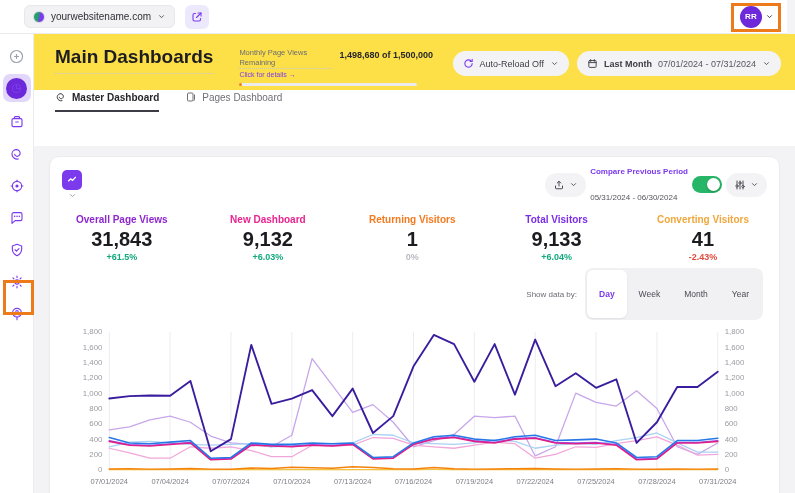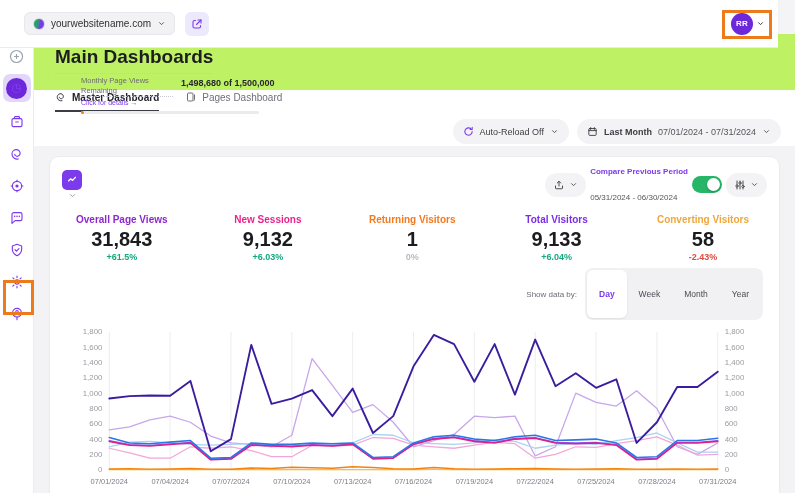--- a/index.html
+++ b/index.html
@@ -1,21 +1,21 @@
 <!DOCTYPE html>
 <html><head>
 <meta charset="utf-8">
 <style>
   * { margin:0; padding:0; box-sizing:border-box; }
   html,body { background:#e9e9ee; }
   body { font-family:"Liberation Sans", sans-serif; }
   .screen { position:relative; width:795px; height:493px; background:#f4f4f7; overflow:hidden; margin:0 auto; }
 
   
-  .topbar { position:absolute; top:0; left:0; right:17px; height:48px; background:#fff; border-bottom:1px solid #ececf0; display:flex; align-items:center; padding:0 8px 0 24px; z-index:5; }
+  .topbar { position:absolute; top:0; left:0; right:8px; height:34px; background:#fff; border-bottom:1px solid #ececf0; display:flex; align-items:center; padding:0 8px 0 24px; z-index:5; }
   .site-select { display:flex; align-items:center; gap:6px; background:#f2f2f5; border:1px solid #e7e7ec; border-radius:6px; height:23px; padding:0 8px; cursor:pointer; }
   .favicon { width:12px; height:12px; border-radius:50%; background:linear-gradient(100deg,#25a06b 40%,#7c3aed 60%); border:1px solid #d8d8de; }
   .site-name { font-size:10px; color:#2f2f36; }
   .chev { width:9px; height:9px; flex:0 0 auto; }
   .open-btn { margin-left:10px; width:24px; height:24px; border:none; background:#ede9fd; border-radius:6px; display:flex; align-items:center; justify-content:center; cursor:pointer; }
   .tb-spacer { flex:1; }
   .avatar-zone { position:relative; display:flex; align-items:center; gap:3px; padding:3px 5px; }
   .avatar { width:22px; height:22px; border-radius:50%; background:#6d28d9; color:#fff; font-size:8px; font-weight:bold; display:flex; align-items:center; justify-content:center; letter-spacing:.3px; }
   .annot { position:absolute; border:3px solid #ee7b1b; pointer-events:none; z-index:20; }
   .annot-avatar { top:0; left:-4px; right:-2px; bottom:-1px; }
@@ -25,21 +25,21 @@
   .sidebar { position:absolute; top:34px; left:0; bottom:0; width:34px; background:#fff; border-right:1px solid #ececf0; display:flex; flex-direction:column; align-items:center; padding-top:8px; z-index:4; }
   .sb-item { width:28px; height:28px; display:flex; align-items:center; justify-content:center; margin-bottom:4px; border-radius:7px; cursor:pointer; }
   .sb-item svg { stroke:#7c3aed; }
   .sb-item.grey svg { stroke:#9ca3af; }
   .sb-item.active { background:#e2d7fb; }
   .sb-active-core { width:21px; height:21px; border-radius:50%; background:#6d28d9; display:flex; align-items:center; justify-content:center; }
   .sb-gap { height:2px; }
 
   
   .main { position:absolute; left:34px; top:34px; right:0; bottom:0; background:#fff; }
-  .page-head { position:relative; height:56px; background:#bef264; padding:12px 14px 0 21px; display:flex; align-items:flex-start;flex-direction:column; }
+  .page-head { position:relative; height:56px; background:#fde047; padding:12px 14px 0 21px; display:flex; align-items:flex-start; }
   .page-title { font-size:19px; font-weight:bold; color:#1d1d22; padding-bottom:4px; border-bottom:1px dotted #c8c8d2; line-height:1.2; }
   .quota { margin-left:26px; margin-top:2px; width:178px; }
   .quota-top { display:flex; gap:8px; }
   .quota-label { font-size:7.5px; color:#6b6b74; border-bottom:1px dotted #c8c8d2; line-height:1.35; width:92px; }
   .quota-link { font-size:7px; color:#7c3aed; margin-top:2px; display:block; cursor:pointer; }
   .quota-val { font-size:9px; font-weight:bold; color:#26262c; white-space:nowrap; margin-top:2px; }
   .quota-bar { margin-top:5px; width:100%; height:3px; background:#ebebee; border-radius:2px; position:relative; }
   .quota-fill { position:absolute; left:0; top:0; bottom:0; width:3px; background:#f08008; border-radius:2px; }
   .head-controls { margin-left:auto; display:flex; gap:8px; align-items:center; margin-top:5px; }
   .pill { display:flex; align-items:center; gap:6px; background:#f3f3f6; border-radius:16px; height:25px; padding:0 10px; cursor:pointer; }
@@ -275,37 +275,37 @@
           </div>
         </div>
 
         <div class="metrics">
           <div class="metric">
             <div class="metric-label" style="color: rgb(143, 39, 206);">Overall Page Views</div>
             <div class="metric-value">31,843</div>
             <div class="metric-delta" style="color: rgb(18, 169, 126);">+61.5%</div>
           </div>
           <div class="metric">
-            <div class="metric-label" style="color: rgb(232, 36, 143);">New Sessions</div>
+            <div class="metric-label" style="color: rgb(232, 36, 143);">New Dashboard</div>
             <div class="metric-value">9,132</div>
             <div class="metric-delta" style="color: rgb(18, 169, 126);">+6.03%</div>
           </div>
           <div class="metric">
             <div class="metric-label" style="color: rgb(244, 122, 32);">Returning Visitors</div>
             <div class="metric-value">1</div>
             <div class="metric-delta" style="color: rgb(185, 185, 194);">0%</div>
           </div>
           <div class="metric">
             <div class="metric-label" style="color: rgb(122, 46, 232);">Total Visitors</div>
             <div class="metric-value">9,133</div>
             <div class="metric-delta" style="color: rgb(18, 169, 126);">+6.04%</div>
           </div>
           <div class="metric">
             <div class="metric-label" style="color: rgb(240, 167, 60);">Converting Visitors</div>
-            <div class="metric-value">58</div>
+            <div class="metric-value">41</div>
             <div class="metric-delta" style="color: rgb(224, 75, 63);">-2.43%</div>
           </div>
         </div>
 
         <div class="gran-row">
           <span class="gran-label">Show data by:</span>
           <div class="seg">
             <span class="seg-opt active">Day</span>
             <span class="seg-opt">Week</span>
             <span class="seg-opt">Month</span>

